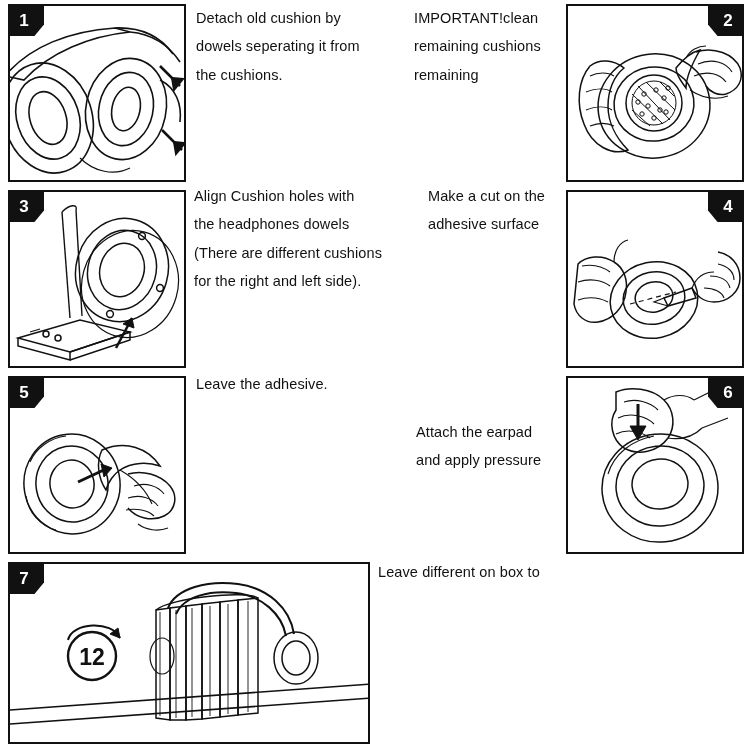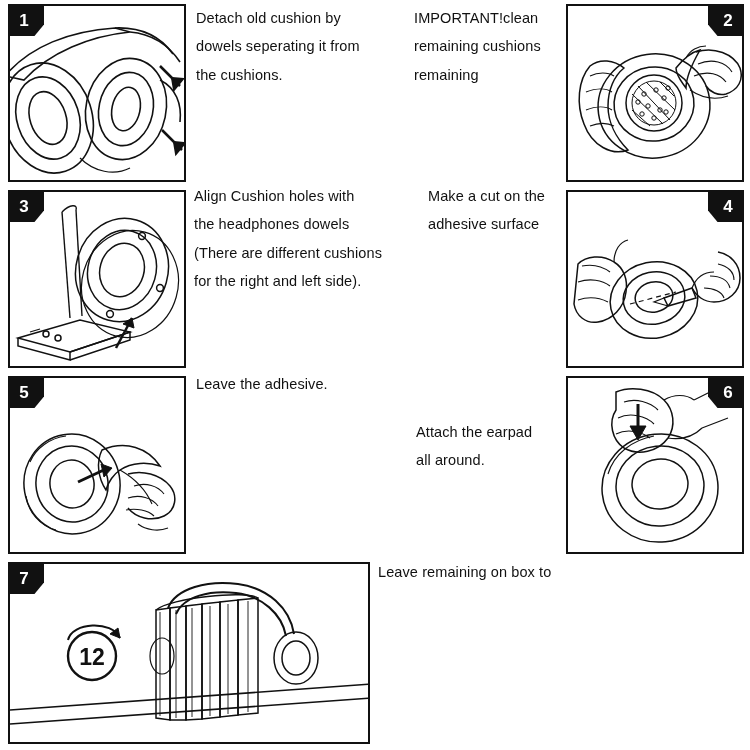--- a/index.html
+++ b/index.html
@@ -262,21 +262,21 @@
       </svg>
     </div>
   </div>
 
   <div class="caption" style="left:196px; top:370px; width:200px;">
     <p>Leave the adhesive.</p>
   </div>
 
   <div class="caption" style="left:416px; top:370px; width:150px;margin-top:48px;">
     <p>Attach the earpad</p>
-    <p>all around.</p>
+    <p>and apply pressure</p>
   </div>
 
   <div class="panel" style="left:566px; top:376px; width:178px; height:178px;">
     <div class="step-badge badge-right">6</div>
     <div class="art">
       <svg viewBox="0 0 178 178" width="178" height="178" fill="none" stroke="#111" stroke-width="1.5">
 
         <ellipse cx="92" cy="110" rx="58" ry="54" transform="rotate(-6 92 110)"></ellipse>
         <ellipse cx="92" cy="108" rx="44" ry="40" transform="rotate(-6 92 108)"></ellipse>
         <ellipse cx="92" cy="106" rx="28" ry="25" transform="rotate(-6 92 106)"></ellipse>
@@ -328,16 +328,16 @@
         <text x="82" y="101" font-family="Liberation Sans, sans-serif" font-size="23" font-weight="bold" fill="#111" stroke="none" text-anchor="middle">12</text>
         <g stroke-width="2">
           <path d="M58 76 C 62 58, 102 56, 110 74"></path>
           <path d="M110 74 L 100 70 L 108 64 Z" fill="#111" stroke-width="1"></path>
         </g>
       </svg>
     </div>
   </div>
 
   <div class="caption" style="left:378px; top:558px; width:260px;">
-    <p>Leave remaining on box to</p>
+    <p>Leave different on box to</p>
   </div>
 
 </div>
 
 </body></html>

